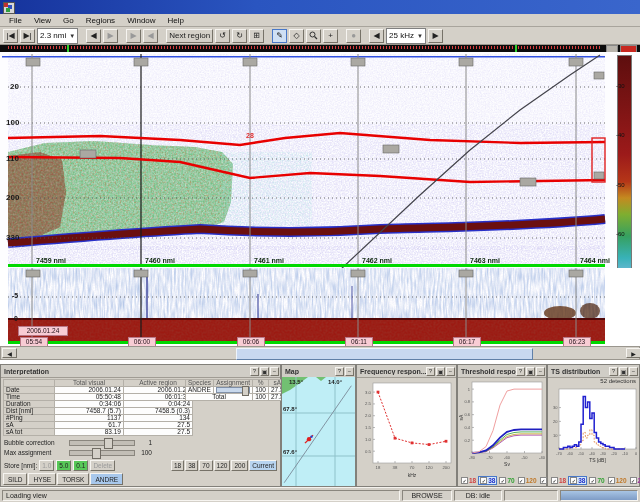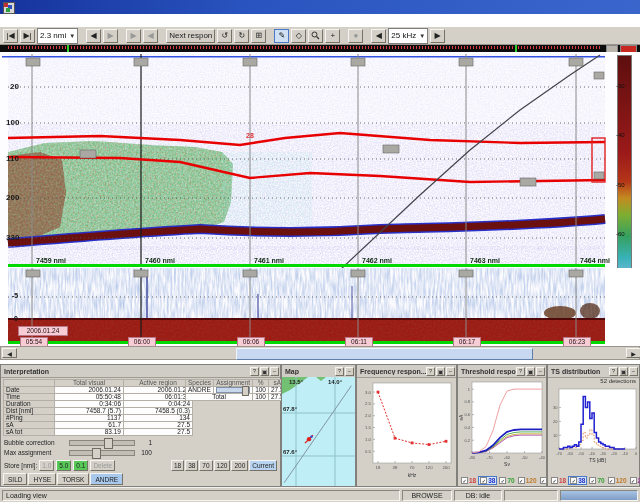--- a/index.html
+++ b/index.html
@@ -80,36 +80,44 @@
 <div id="app">
 
   <div class="abs titlebar">
     <div class="abs appicon">
       <i style="left:0;top:0;background:#c03030;"></i>
         <i style="left:4px;top:2px;background:#3050c0;"></i>
         <i style="left:2px;top:5px;background:#30a040;"></i>
     </div>
   </div>
 
+  <div class="abs menubar">
+    <span class="menuitem">File</span>
+    <span class="menuitem">View</span>
+    <span class="menuitem">Go</span>
+    <span class="menuitem">Regions</span>
+    <span class="menuitem">Window</span>
+    <span class="menuitem">Help</span>
+  </div>
 
   <div class="abs toolbar">
     <span class="b">|◀</span>
     <span class="b">▶|</span>
     <span class="combo">
         <span>2.3 nmi</span>
         <span class="car">▼</span>
       </span>
     <span class="sep"></span>
     <span class="b">◀</span>
     <span class="b grey">▶</span>
     <span class="sep"></span>
     <span class="b grey">▶</span>
     <span class="b grey">◀</span>
     <span class="sep"></span>
-    <span class="b">Next respon</span>
+    <span class="b">Next region</span>
     <span class="b">↺</span>
     <span class="b">↻</span>
     <span class="b">⊞</span>
     <span class="sep"></span>
     <span class="b hl">✎</span>
     <span class="b">◇</span>
     <span class="b">
         <svg width="9" height="9">
           <circle cx="3.5" cy="3.5" r="2.5" fill="none" stroke="#333" stroke-width="1"></circle>
           <line x1="5.5" y1="5.5" x2="8" y2="8" stroke="#333" stroke-width="1.2"></line>

